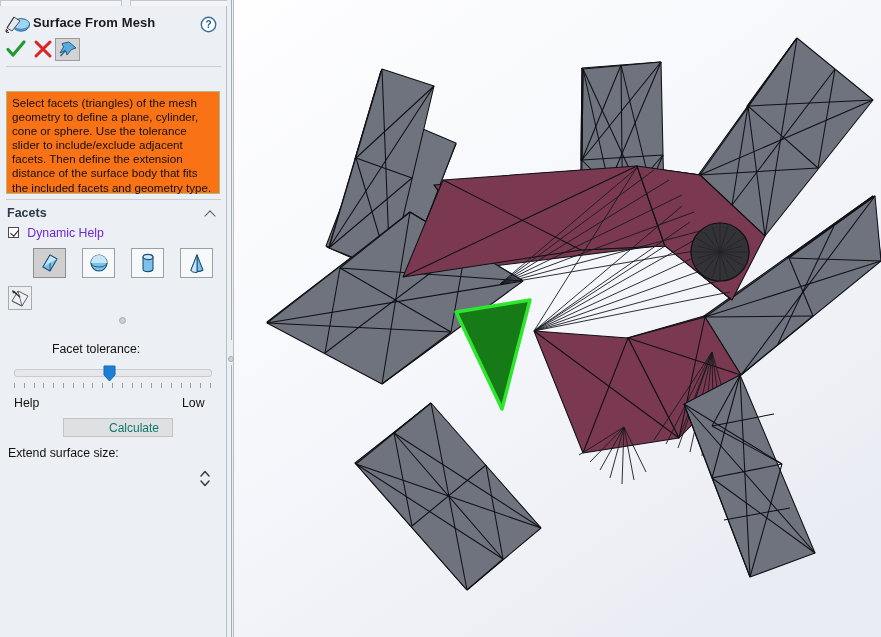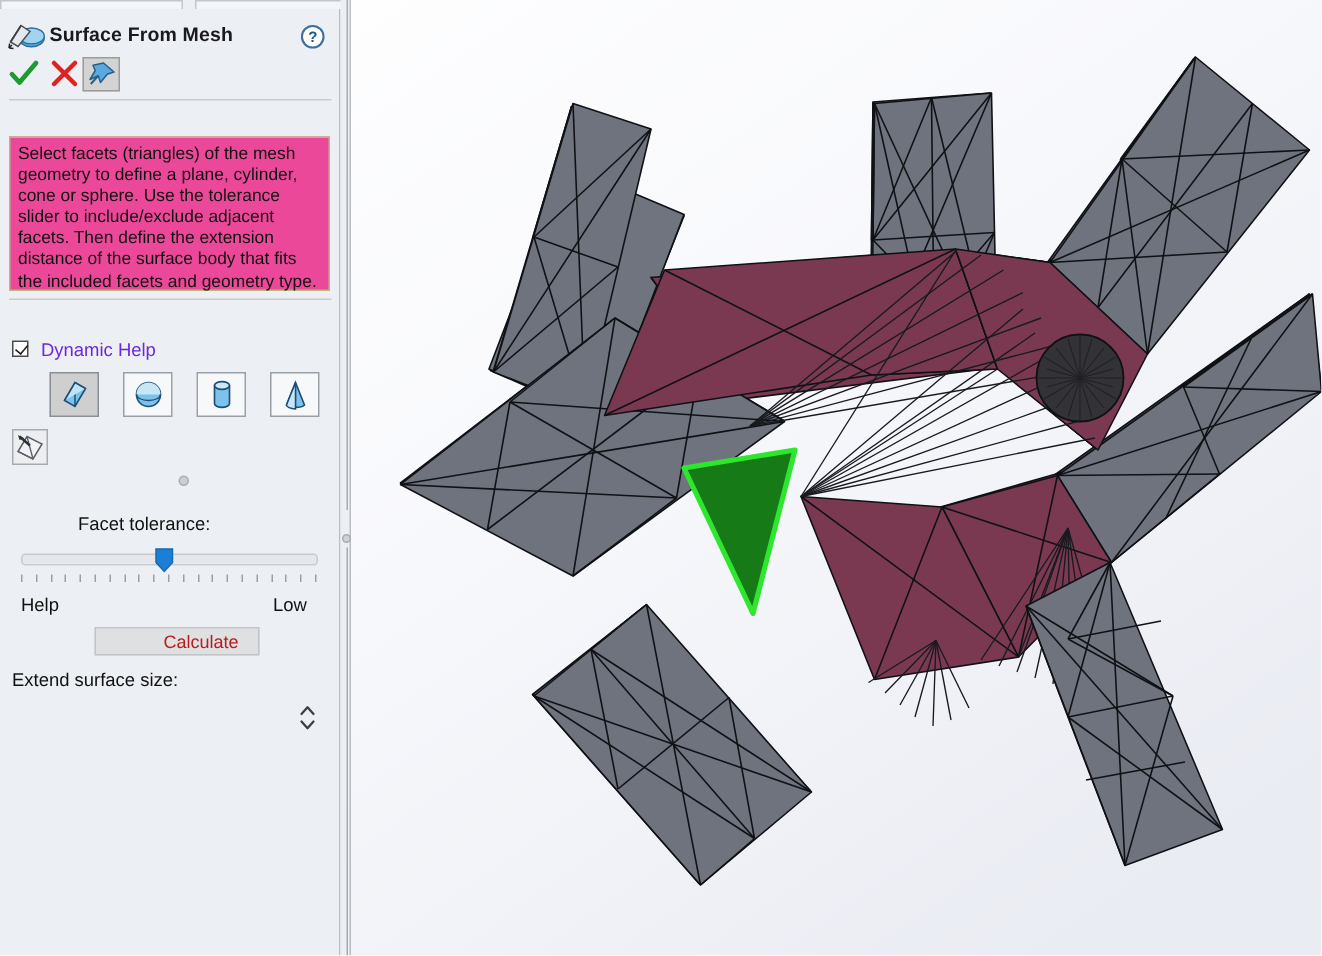--- a/index.html
+++ b/index.html
@@ -38,21 +38,21 @@
   
   .sec-head{position:absolute;left:0;width:227px;height:22px;}
   .sec-head .lbl{position:absolute;left:7px;top:3px;font-size:12.5px;font-weight:bold;color:#2b3a4a;}
   .chev{position:absolute;right:10px;top:7px;width:11px;height:7px;}
   .chev:before{content:"";position:absolute;left:0;top:2px;width:7px;height:7px;
       border-left:1.6px solid #5a6068;border-top:1.6px solid #5a6068;
       transform:rotate(45deg);}
 
   
   #msgbox{position:absolute;left:6px;top:91px;width:214px;height:103px;
-      background:#ec4899;border:1px solid #b8b878;box-sizing:border-box;
+      background:#f97316;border:1px solid #b8b878;box-sizing:border-box;
       padding:4px 5px 0 5px;font-size:11.6px;line-height:14.1px;color:#111;}
 
   
   .cbrow{position:absolute;left:8px;top:226px;}
   .cbox{display:inline-block;width:11px;height:11px;border:1px solid #4a4a4a;background:#fff;
         position:relative;vertical-align:-1px;box-sizing:border-box;}
   .cbox.on:after{content:"";position:absolute;left:3px;top:0px;width:4px;height:7px;
         border-right:1.6px solid #1b1b1b;border-bottom:1.6px solid #1b1b1b;transform:rotate(40deg);}
   .cblabel{margin-left:5px;font-size:12.3px;color:#6d28d9;}
 
@@ -73,21 +73,21 @@
 
   
   .lbl-plain{position:absolute;font-size:12.3px;color:#111;}
   .sldtrack{position:absolute;left:14px;top:369px;width:198px;height:8px;background:#e6e7ea;
       border:1px solid #c8cbd0;border-radius:3px;box-sizing:border-box;cursor:pointer;}
   .sldthumb{position:absolute;left:101px;top:365px;width:13px;height:17px;cursor:pointer;}
   .ticks{position:absolute;left:14px;top:383px;width:198px;height:6px;}
   .ticks i{position:absolute;top:0;width:1px;height:5px;background:#9a9ea4;}
 
   .calcbtn{position:absolute;left:63px;top:418px;width:110px;height:19px;background:#dfe0e2;
-      border:1px solid #c2c4c8;box-sizing:border-box;color:#b91c1c;font-size:12px;
+      border:1px solid #c2c4c8;box-sizing:border-box;color:#0f766e;font-size:12px;
       text-align:center;line-height:18px;cursor:default;padding-left:32px;}
 
   .numbox{position:absolute;left:37px;top:466px;width:158px;height:25px;background:#fff;
       border:1px solid #7d8289;box-sizing:border-box;font-size:12px;color:#111;
       padding:4px 0 0 5px;cursor:text;}
   .spin{position:absolute;left:198px;top:466px;width:14px;height:25px;cursor:pointer;}
 
   
   #splitter{position:absolute;left:227px;top:0;width:7px;height:637px;background:#eceff3;
       border-right:1px solid #b9bdc4;box-sizing:border-box;cursor:col-resize;}
@@ -153,20 +153,24 @@
       </span>
     </div>
 
     <div class="sep" style="top:66px;"></div>
 
 
     <div id="msgbox">Select facets (triangles) of the mesh geometry to define a plane, cylinder, cone or sphere.  Use the tolerance slider to include/exclude adjacent facets.  Then define the extension distance of the surface body that fits the included facets and geometry type.</div>
 
     <div class="sep" style="top:199px;"></div>
 
+    <div class="sec-head" style="top:203px;">
+      <span class="lbl">Facets</span>
+      <span class="chev"></span>
+    </div>
 
     <div class="cbrow">
       <span class="cbox on"></span>
       <span class="cblabel">Dynamic Help</span>
     </div>
 
     <div class="geobtns">
       <div class="geobtn sel" style="left:0;">
         <span>
           <svg width="22" height="22" viewBox="0 0 22 22">

